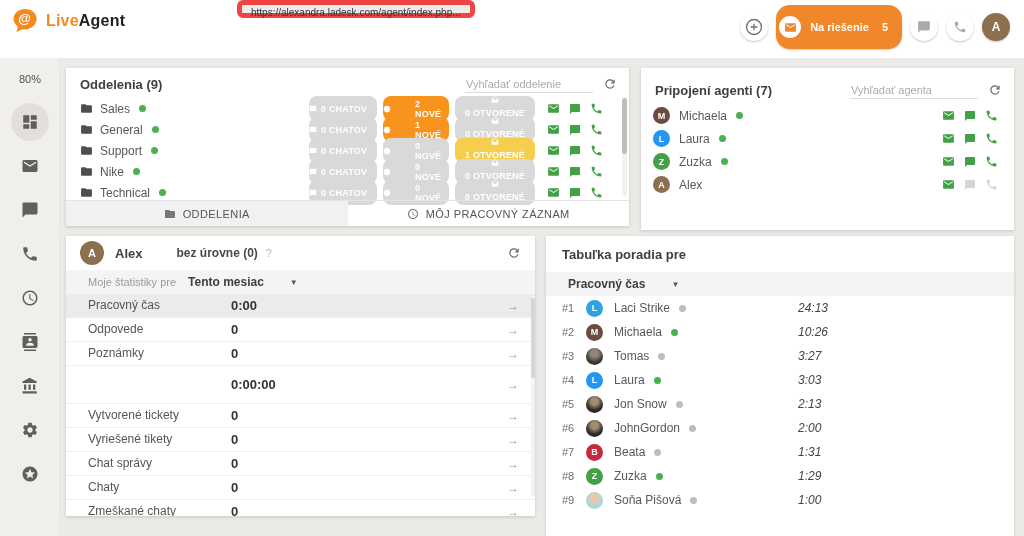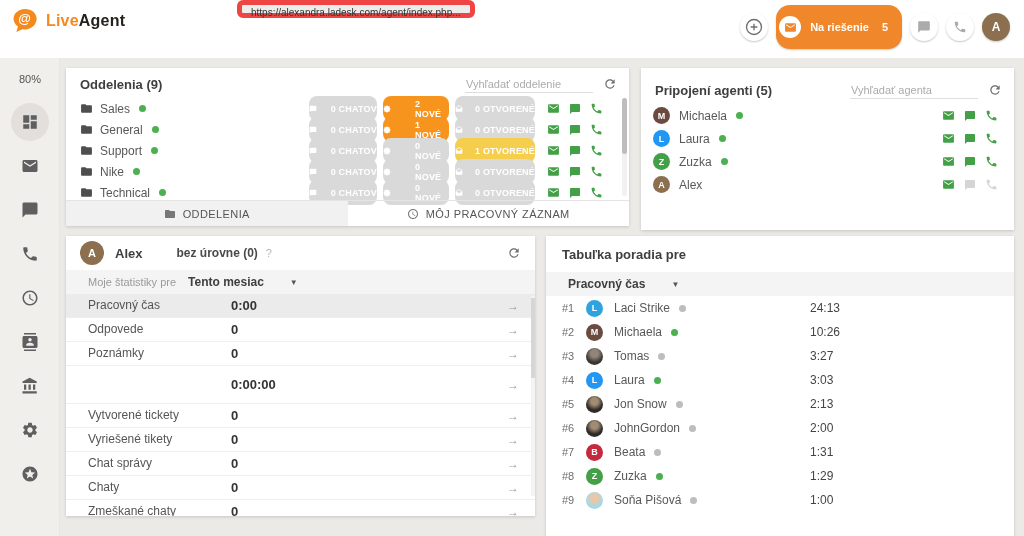--- a/index.html
+++ b/index.html
@@ -46,22 +46,22 @@
 
   #dept-panel { left:66px; top:68px; width:563px; height:158px; }
   .dept-head { height:28px; display:flex; align-items:center; justify-content:space-between; padding:4px 12px 0 14px; }
   .dept-rows { padding:2px 0; }
   .dept-row { height:21px; display:flex; align-items:center; padding:0 26px 0 14px; }
   .dept-name { font-size:12px; color:#585858; margin-left:7px; }
   .dot { width:7px; height:7px; border-radius:50%; background:#4CAF50; margin-left:9px; }
   .dot.gray { background:#BDBDBD; }
   .badge-group { margin-left:auto; display:flex; gap:6px; align-items:center; }
   .badge { height:25px; border-radius:8px; background:#D9D9D9; color:#fff; font-size:9px;
-    font-weight:bold; display:flex; align-items:center; justify-content:space-between; gap:4px; letter-spacing:.2px; }
-  .badge.w-chats { width:68px; } .badge.w-new { width:66px;gap:24px; } .badge.w-open { width:80px; }
+    font-weight:bold; display:flex; align-items:center; justify-content:flex-start; gap:4px; letter-spacing:.2px; }
+  .badge.w-chats { width:68px; } .badge.w-new { width:66px;gap:24px; } .badge.w-open { width:80px;flex-direction:column; }
   .badge.orange { background:#F7941E; } .badge.yellow { background:#F5CE4E; }
   .row-actions { display:flex; gap:9px; align-items:center; margin-left:12px; }
   .tabs { position:absolute; left:0; bottom:0; width:100%; height:26px; border-top:1px solid #E4E4E4; display:flex; }
   .tab { width:50%; display:flex; align-items:center; justify-content:center; gap:7px;
     font-size:11px; color:#555; letter-spacing:.4px; cursor:pointer; }
   .tab.active { background:#F1F1F1; }
   .dept-scrollbar { position:absolute; right:2px; top:30px; width:5px; height:98px;
     background:#F1F1F1; border-radius:3px; }
   .dept-scrollbar .thumb { position:absolute; top:0; width:5px; height:56px; background:#BDBDBD; border-radius:3px; }
 
@@ -90,21 +90,21 @@
   .stat-value { font-size:13px; font-weight:bold; color:#333; position:absolute; left:165px; }
   .stat-arrow { margin-left:auto; font-size:12px; color:#999; }
   .v-scroll { position:absolute; right:0; top:60px; width:4px; height:200px; background:#F3F3F3; }
   .v-scroll .thumb { position:absolute; top:2px; width:4px; height:80px; background:#D6D6D6; }
 
   #board-panel { left:546px; top:236px; width:468px; height:332px; overflow:hidden; }
   .board-head { height:36px; display:flex; align-items:center; padding:0 16px; }
   .board-row { height:24px; display:flex; align-items:center; padding:0 14px 0 16px; position:relative; }
   .rank { font-size:11px; color:#6E6E6E; width:24px; }
   .board-name { font-size:12px; color:#585858; margin-left:11px; }
-  .board-time { position:absolute; left:264px; font-size:12px; color:#444; }
+  .board-time { position:absolute; left:252px; font-size:12px; color:#444;font-style:italic; }
   .photo-dark  { background:radial-gradient(circle at 50% 32%, #8F8578 0 26%, #3A3531 62%); }
   .photo-dark2 { background:radial-gradient(circle at 50% 32%, #A08C72 0 24%, #2E2A27 60%); }
   .photo-light { background:radial-gradient(circle at 50% 38%, #E9C8A7 0 26%, #A7D8E6 58%); }
 </style>
 </head>
 <body>
 
 <div class="header">
   <div class="logo">
     <span class="icon">
@@ -531,21 +531,21 @@
             <path d="M11.99 2C6.47 2 2 6.47 2 12s4.47 10 9.99 10C17.52 22 22 17.53 22 12S17.52 2 11.99 2zM12 20c-4.42 0-8-3.58-8-8s3.58-8 8-8 8 3.58 8 8-3.58 8-8 8zm.5-13H11v6l5.25 3.15.75-1.23-4.5-2.67z" fill="#777"></path>
           </svg>
         </span>
         <span>MÔJ PRACOVNÝ ZÁZNAM</span>
       </div>
     </div>
 </div>
 
 <div class="panel" id="agents-panel">
   <div class="agents-head">
-    <div class="panel-title">Pripojení agenti (5)</div>
+    <div class="panel-title">Pripojení agenti (7)</div>
     <div class="search-box">
       <input class="search-input" placeholder="Vyhľadať agenta" style="">
       <span class="icon">
         <svg width="14" height="14" viewBox="0 0 24 24">
             <path fill="#6E6E6E" d="M17.65 6.35C16.2 4.9 14.21 4 12 4c-4.42 0-7.99 3.58-8 8s3.57 8 8 8c3.73 0 6.84-2.55 7.73-6h-2.08c-.82 2.33-3.04 4-5.65 4-3.31 0-6-2.69-6-6s2.69-6 6-6c1.66 0 3.14.69 4.22 1.78L13 11h7V4l-2.35 2.35z"></path>
           </svg>
       </span>
     </div>
   </div>
   <div id="agent-rows">

